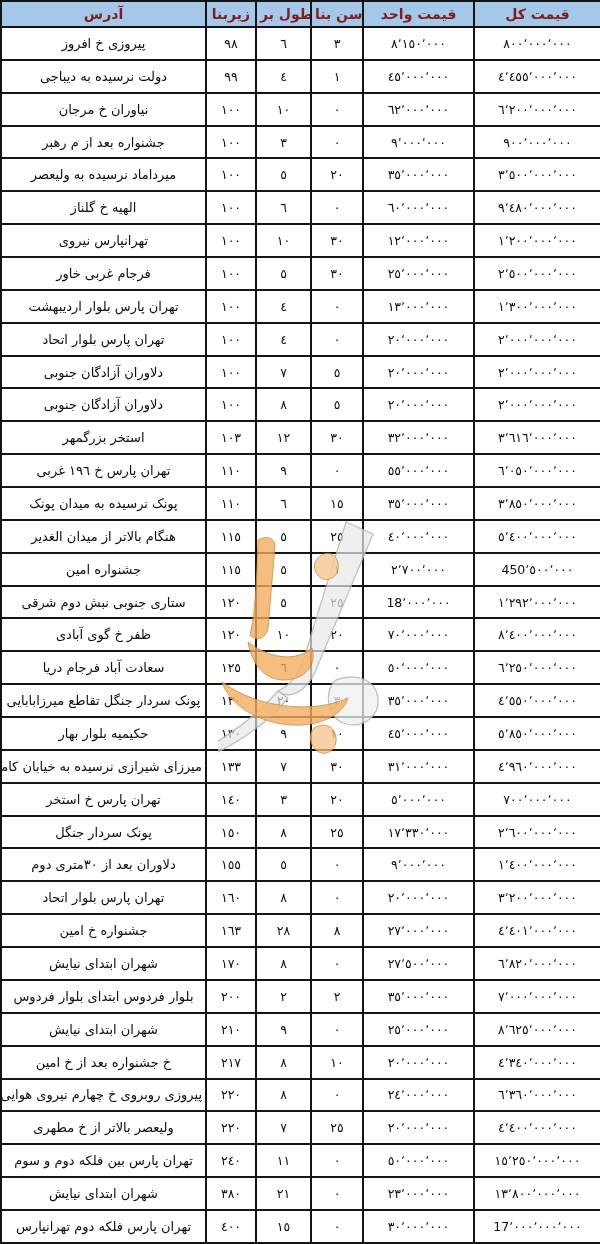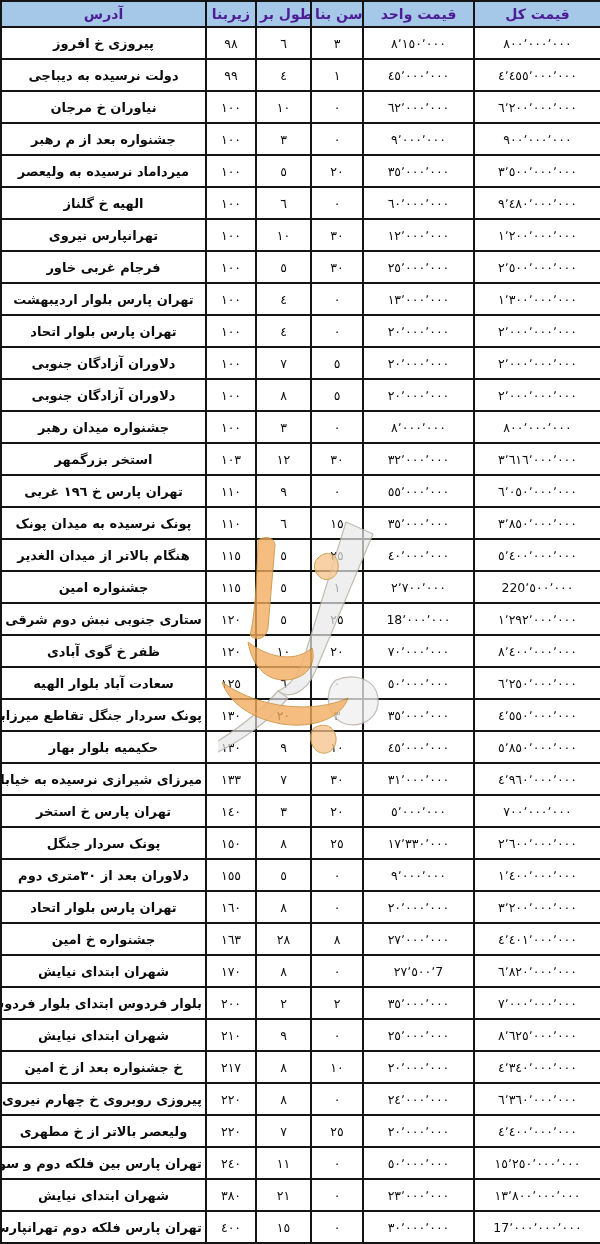--- a/index.html
+++ b/index.html
@@ -28,29 +28,28 @@
     text-align:center;
     vertical-align:middle;
     padding:1px 3px;
     background:#ffffff;
     color:#0d0d0d;
     overflow:hidden;
     white-space:nowrap;
   }
   table.listing th {
     background:#a6c8e8;
-    color:#4c1d95;
+    color:#7f1d1d;
     font-weight:bold;
     font-size:14px;
     height:26px;
   }
   td.addr {
     direction:rtl;
     font-size:13px;
-    font-weight:bold;
   }
   td.num {
     font-size:12.5px;
     direction:rtl;
     letter-spacing:0.2px;
   }
   
   .watermark {
     position:absolute;
     left:218px; top:520px;
@@ -175,28 +174,20 @@
         </tr>
         <tr>
           <td class="addr">دلاوران آزادگان جنوبی</td>
           <td class="num">١٠٠</td>
           <td class="num">٨</td>
           <td class="num">٥</td>
           <td class="num">٢٠٬٠٠٠٬٠٠٠</td>
           <td class="num">٢٬٠٠٠٬٠٠٠٬٠٠٠</td>
         </tr>
         <tr>
-          <td class="addr">جشنواره میدان رهبر</td>
-          <td class="num">١٠٠</td>
-          <td class="num">٣</td>
-          <td class="num">٠</td>
-          <td class="num">٨٬٠٠٠٬٠٠٠</td>
-          <td class="num">٨٠٠٬٠٠٠٬٠٠٠</td>
-        </tr>
-        <tr>
           <td class="addr">استخر بزرگمهر</td>
           <td class="num">١٠٣</td>
           <td class="num">١٢</td>
           <td class="num">٣٠</td>
           <td class="num">٣٢٬٠٠٠٬٠٠٠</td>
           <td class="num">٣٬٦١٦٬٠٠٠٬٠٠٠</td>
         </tr>
         <tr>
           <td class="addr">تهران پارس خ ١٩٦ غربی</td>
           <td class="num">١١٠</td>
@@ -220,40 +211,40 @@
           <td class="num">٢٥</td>
           <td class="num">٤٠٬٠٠٠٬٠٠٠</td>
           <td class="num">٥٬٤٠٠٬٠٠٠٬٠٠٠</td>
         </tr>
         <tr>
           <td class="addr">جشنواره امین</td>
           <td class="num">١١٥</td>
           <td class="num">٥</td>
           <td class="num">١</td>
           <td class="num">٢٬٧٠٠٬٠٠٠</td>
-          <td class="num">220٬٥٠٠٬٠٠٠</td>
+          <td class="num">450٬٥٠٠٬٠٠٠</td>
         </tr>
         <tr>
           <td class="addr">ستاری جنوبی نبش دوم شرقی</td>
           <td class="num">١٢٠</td>
           <td class="num">٥</td>
           <td class="num">٢٥</td>
           <td class="num">18٬٠٠٠٬٠٠٠</td>
           <td class="num">١٬٢٩٢٬٠٠٠٬٠٠٠</td>
         </tr>
         <tr>
           <td class="addr">ظفر خ گوی آبادی</td>
           <td class="num">١٢٠</td>
           <td class="num">١٠</td>
           <td class="num">٢٠</td>
           <td class="num">٧٠٬٠٠٠٬٠٠٠</td>
           <td class="num">٨٬٤٠٠٬٠٠٠٬٠٠٠</td>
         </tr>
         <tr>
-          <td class="addr">سعادت آباد بلوار الهیه</td>
+          <td class="addr">سعادت آباد فرجام دریا</td>
           <td class="num">١٢٥</td>
           <td class="num">٦</td>
           <td class="num">٠</td>
           <td class="num">٥٠٬٠٠٠٬٠٠٠</td>
           <td class="num">٦٬٢٥٠٬٠٠٠٬٠٠٠</td>
         </tr>
         <tr>
           <td class="addr">پونک سردار جنگل تقاطع میرزابابایی</td>
           <td class="num">١٣٠</td>
           <td class="num">٢٠</td>
@@ -315,21 +306,21 @@
           <td class="num">٢٨</td>
           <td class="num">٨</td>
           <td class="num">٢٧٬٠٠٠٬٠٠٠</td>
           <td class="num">٤٬٤٠١٬٠٠٠٬٠٠٠</td>
         </tr>
         <tr>
           <td class="addr">شهران ابتدای نیایش</td>
           <td class="num">١٧٠</td>
           <td class="num">٨</td>
           <td class="num">٠</td>
-          <td class="num">٢٧٬٥٠٠٬7</td>
+          <td class="num">٢٧٬٥٠٠٬٠٠٠</td>
           <td class="num">٦٬٨٢٠٬٠٠٠٬٠٠٠</td>
         </tr>
         <tr>
           <td class="addr">بلوار فردوس ابتدای بلوار فردوس</td>
           <td class="num">٢٠٠</td>
           <td class="num">٢</td>
           <td class="num">٢</td>
           <td class="num">٣٥٬٠٠٠٬٠٠٠</td>
           <td class="num">٧٬٠٠٠٬٠٠٠٬٠٠٠</td>
         </tr>

